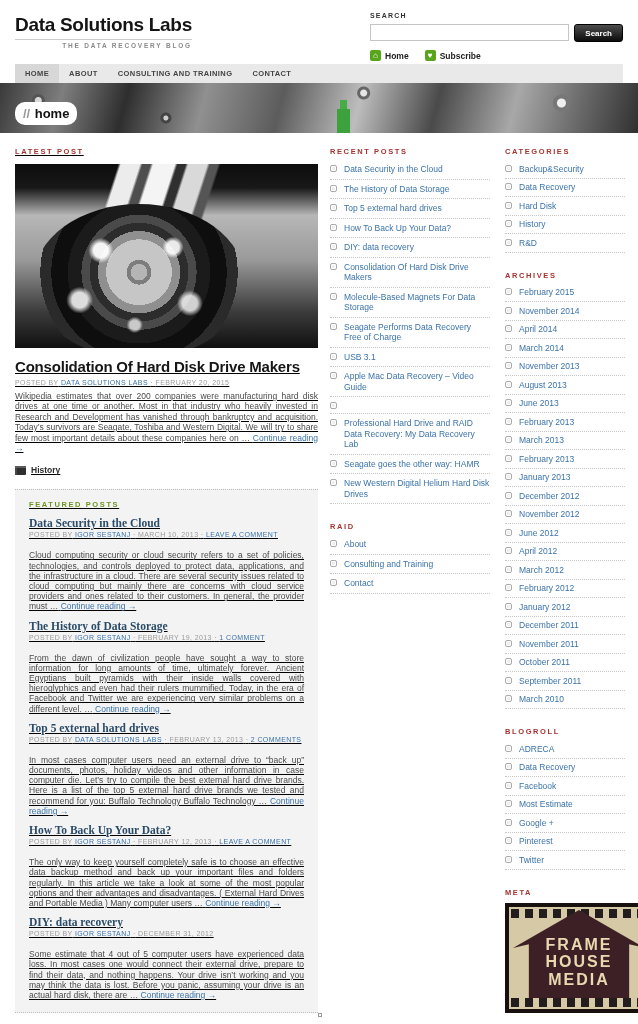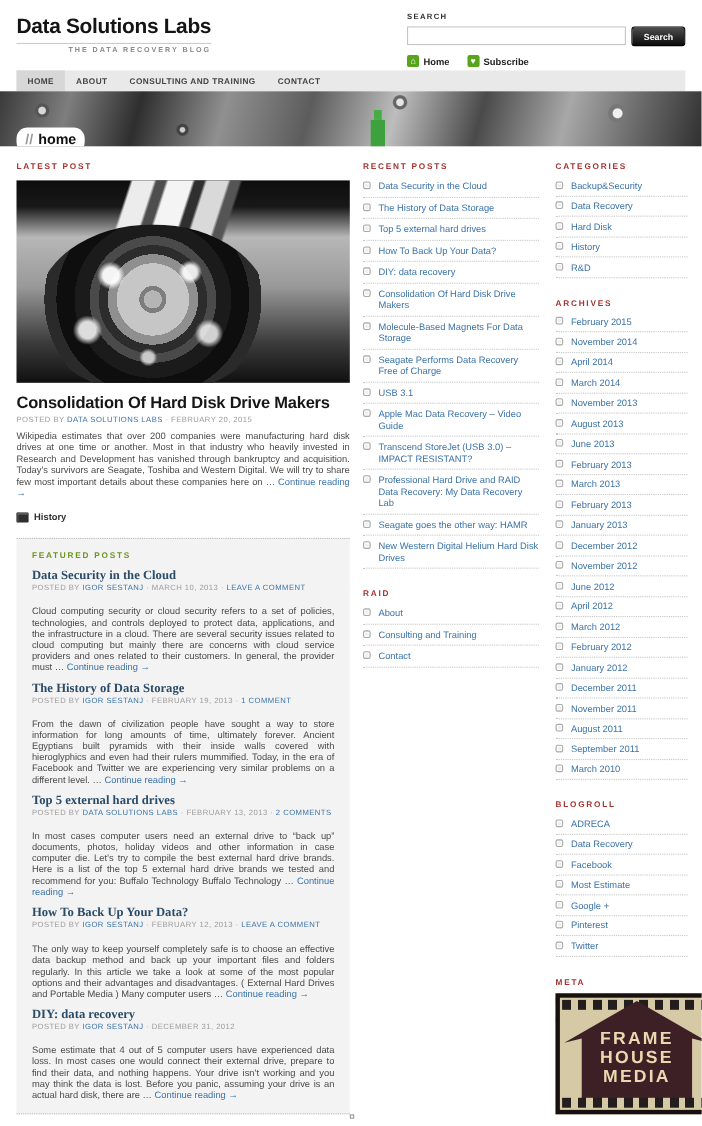--- a/index.html
+++ b/index.html
@@ -35,27 +35,27 @@
   .banner { position:relative; height:50px; overflow:hidden;
     background:
       radial-gradient(circle at 6% 35%, #d8d8d8 0 3px, #555 4px 6px, transparent 7px),
       radial-gradient(circle at 26% 70%, #cfcfcf 0 2px, #444 3px 5px, transparent 6px),
       radial-gradient(circle at 57% 20%, #e5e5e5 0 3px, #666 4px 6px, transparent 7px),
       radial-gradient(circle at 88% 40%, #f0f0f0 0 4px, #777 5px 8px, transparent 9px),
       linear-gradient(105deg,#3a3a3a 0%,#7e7e7e 10%,#2e2e2e 20%,#909090 32%,#5c5c5c 44%,
                       #bdbdbd 56%,#4a4a4a 68%,#a8a8a8 80%,#6a6a6a 90%,#303030 100%); }
   .banner-green { position:absolute; left:337px; top:26px; width:13px; height:26px; background:#3da23d; }
   .banner-green::before { content:""; position:absolute; left:3px; top:-9px; width:7px; height:9px; background:#46ad46; }
-  .crumb { position:absolute; left:15px; top:33px; background:#fff; padding:2px 8px 3px;border-radius:10px; }
+  .crumb { position:absolute; left:15px; top:19px; background:#fff; padding:2px 8px 3px;border-radius:10px; }
   .crumb-slash { color:#999; font-weight:bold; font-size:13px; }
   .crumb-label { color:#111; font-weight:bold; font-size:13px; }
 
   
   .content { display:flex; padding:8px 13px 0; align-items:flex-start; }
-  .col-main { width:303px; margin-left:2px; }
+  .col-main { width:303px; margin-left:2px;text-decoration:underline; }
   .col-mid { width:160px; margin-left:12px; }
   .col-right { width:120px; margin-left:15px; }
 
   .sec-label { font-size:7.5px; font-weight:bold; letter-spacing:1.6px; margin:6px 0 4px; }
   .red { color:#A53431; }
   .green { color:#6E9423; }
   .gap { margin-top:18px; }
 
   
   .post-image { position:relative; height:184px; margin:8px 0 10px; overflow:hidden;
@@ -327,21 +327,20 @@
             <a class="side-link">USB 3.1</a>
           </li>
 
           <li class="side-item">
             <span class="bullet"></span>
             <a class="side-link">Apple Mac Data Recovery – Video Guide</a>
           </li>
 
           <li class="side-item">
             <span class="bullet"></span>
-            <a class="side-link">Transcend StoreJet (USB 3.0) – IMPACT RESISTANT?</a>
           </li>
 
           <li class="side-item">
             <span class="bullet"></span>
             <a class="side-link">Professional Hard Drive and RAID Data Recovery: My Data Recovery Lab</a>
           </li>
 
           <li class="side-item">
             <span class="bullet"></span>
             <a class="side-link">Seagate goes the other way: HAMR</a>
@@ -499,21 +498,21 @@
             <a class="side-link">December 2011</a>
           </li>
 
           <li class="side-item">
             <span class="bullet"></span>
             <a class="side-link">November 2011</a>
           </li>
 
           <li class="side-item">
             <span class="bullet"></span>
-            <a class="side-link">August 2011</a>
+            <a class="side-link">October 2011</a>
           </li>
 
           <li class="side-item">
             <span class="bullet"></span>
             <a class="side-link">September 2011</a>
           </li>
 
           <li class="side-item">
             <span class="bullet"></span>
             <a class="side-link">March 2010</a>

